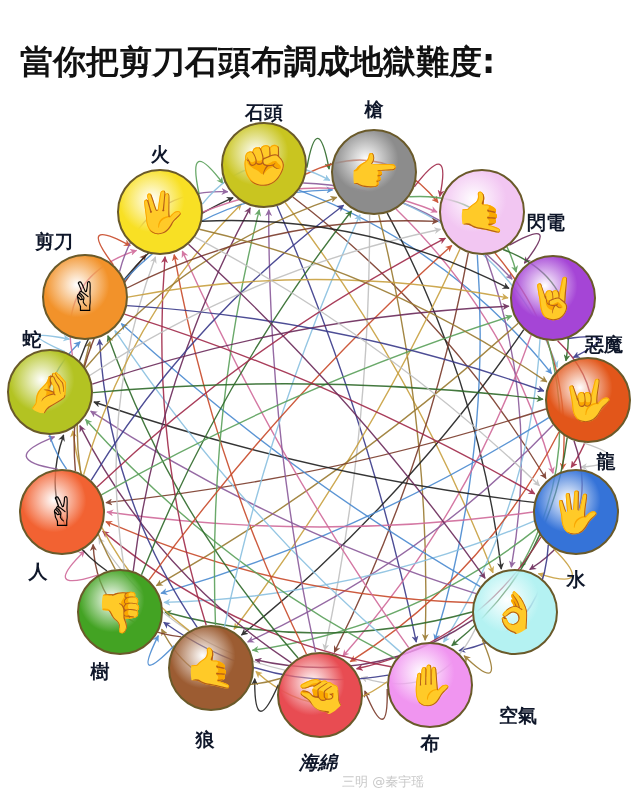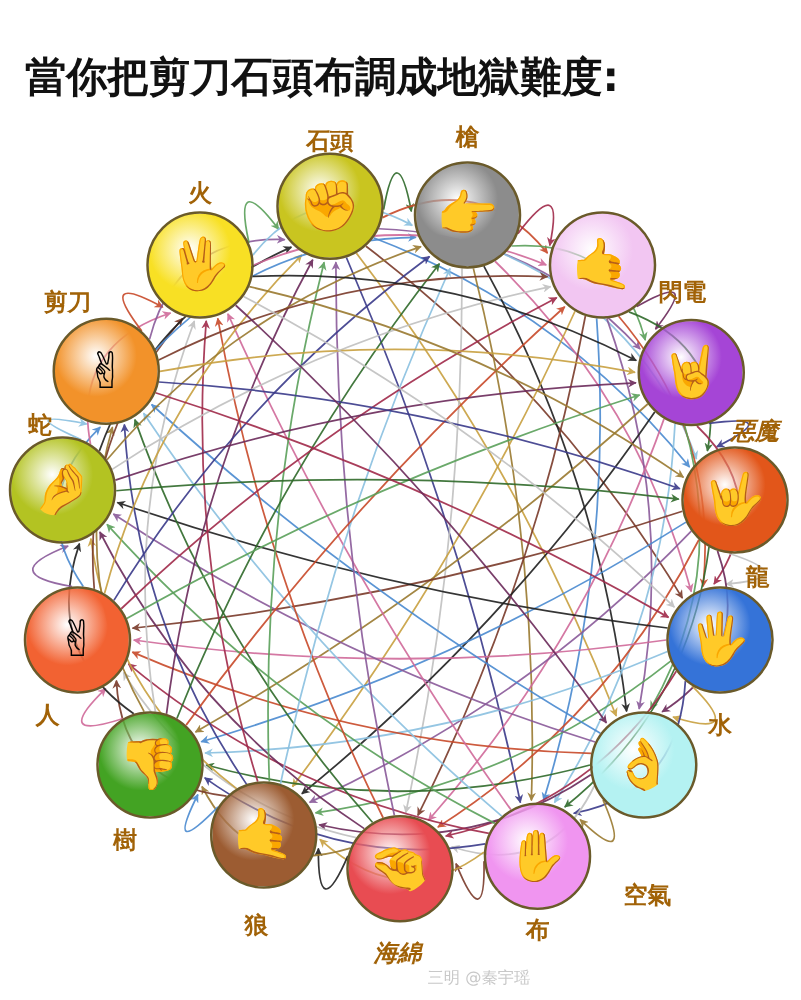--- a/index.html
+++ b/index.html
@@ -1,19 +1,19 @@
 <!DOCTYPE html>
 <html><head>
 <meta charset="utf-8">
 <style>
   html, body { margin:0; padding:0; background:#ffffff; }
   body { width:641px; height:800px; position:relative; overflow:hidden; font-family:"DejaVu Sans", sans-serif; }
   #title { position:absolute; left:20px; top:12px; font-size:33px; font-weight:bold; color:#111; letter-spacing:0px; white-space:nowrap;margin-top:28px; }
   #diagram { position:absolute; left:0; top:0; }
-  .label { position:absolute; font-size:19px; font-weight:bold; color:#a16207; white-space:nowrap; transform:translate(-50%,-50%); }
+  .label { position:absolute; font-size:19px; font-weight:bold; color:#0f172a; white-space:nowrap; transform:translate(-50%,-50%); }
   .node { position:absolute; border-radius:50%; border:2px solid #6a5a2a; box-sizing:border-box; transform:translate(-50%,-50%); display:flex; align-items:center; justify-content:center; }
   .hand { font-size:40px; line-height:1; }
   #watermark { position:absolute; left:300px; top:773px; font-size:13px; color:#c8c8c8; white-space:nowrap;margin-left:42px; }
 </style>
 </head>
 <body>
 
 <div id="title">當你把剪刀石頭布調成地獄難度:</div>
 
 <svg id="diagram" width="641" height="800" viewBox="0 0 641 800" xmlns="http://www.w3.org/2000/svg">
@@ -179,25 +179,25 @@
       <span class="hand">✊</span>
     </div>
     <div class="label" style="left: 264px; top: 113px;">石頭</div>
     <div class="node" style="left: 374px; top: 172px; width: 86px; height: 86px; background: radial-gradient(circle at 40% 35%, rgba(255, 255, 255, 0.333) 0%, rgb(140, 140, 140) 45%, rgb(140, 140, 140) 100%);">
       <span class="hand">👉</span>
     </div>
     <div class="label" style="left: 374px; top: 110px;">槍</div>
     <div class="node" style="left: 482px; top: 212px; width: 86px; height: 86px; background: radial-gradient(circle at 40% 35%, rgba(255, 255, 255, 0.333) 0%, rgb(242, 198, 242) 45%, rgb(242, 198, 242) 100%);">
       <span class="hand">🤙</span>
     </div>
-    <div class="label" style="left: 546px; top: 234px;">閃電</div>
+    <div class="label" style="left: 546px; top: 223px;">閃電</div>
     <div class="node" style="left: 553px; top: 298px; width: 86px; height: 86px; background: radial-gradient(circle at 40% 35%, rgba(255, 255, 255, 0.333) 0%, rgb(165, 69, 214) 45%, rgb(165, 69, 214) 100%);">
       <span class="hand">🤘</span>
     </div>
-    <div class="label" style="left: 604px; top: 345px; font-style: italic;">惡魔</div>
+    <div class="label" style="left: 604px; top: 345px;">惡魔</div>
     <div class="node" style="left: 588px; top: 400px; width: 86px; height: 86px; background: radial-gradient(circle at 40% 35%, rgba(255, 255, 255, 0.333) 0%, rgb(226, 86, 26) 45%, rgb(226, 86, 26) 100%);">
       <span class="hand">🤟</span>
     </div>
     <div class="label" style="left: 606px; top: 462px;">龍</div>
     <div class="node" style="left: 576px; top: 512px; width: 86px; height: 86px; background: radial-gradient(circle at 40% 35%, rgba(255, 255, 255, 0.333) 0%, rgb(53, 115, 216) 45%, rgb(53, 115, 216) 100%);">
       <span class="hand">🖐</span>
     </div>
     <div class="label" style="left: 576px; top: 580px;">水</div>
     <div class="node" style="left: 515px; top: 612px; width: 86px; height: 86px; background: radial-gradient(circle at 40% 35%, rgba(255, 255, 255, 0.333) 0%, rgb(180, 242, 242) 45%, rgb(180, 242, 242) 100%);">
       <span class="hand">👌</span>

